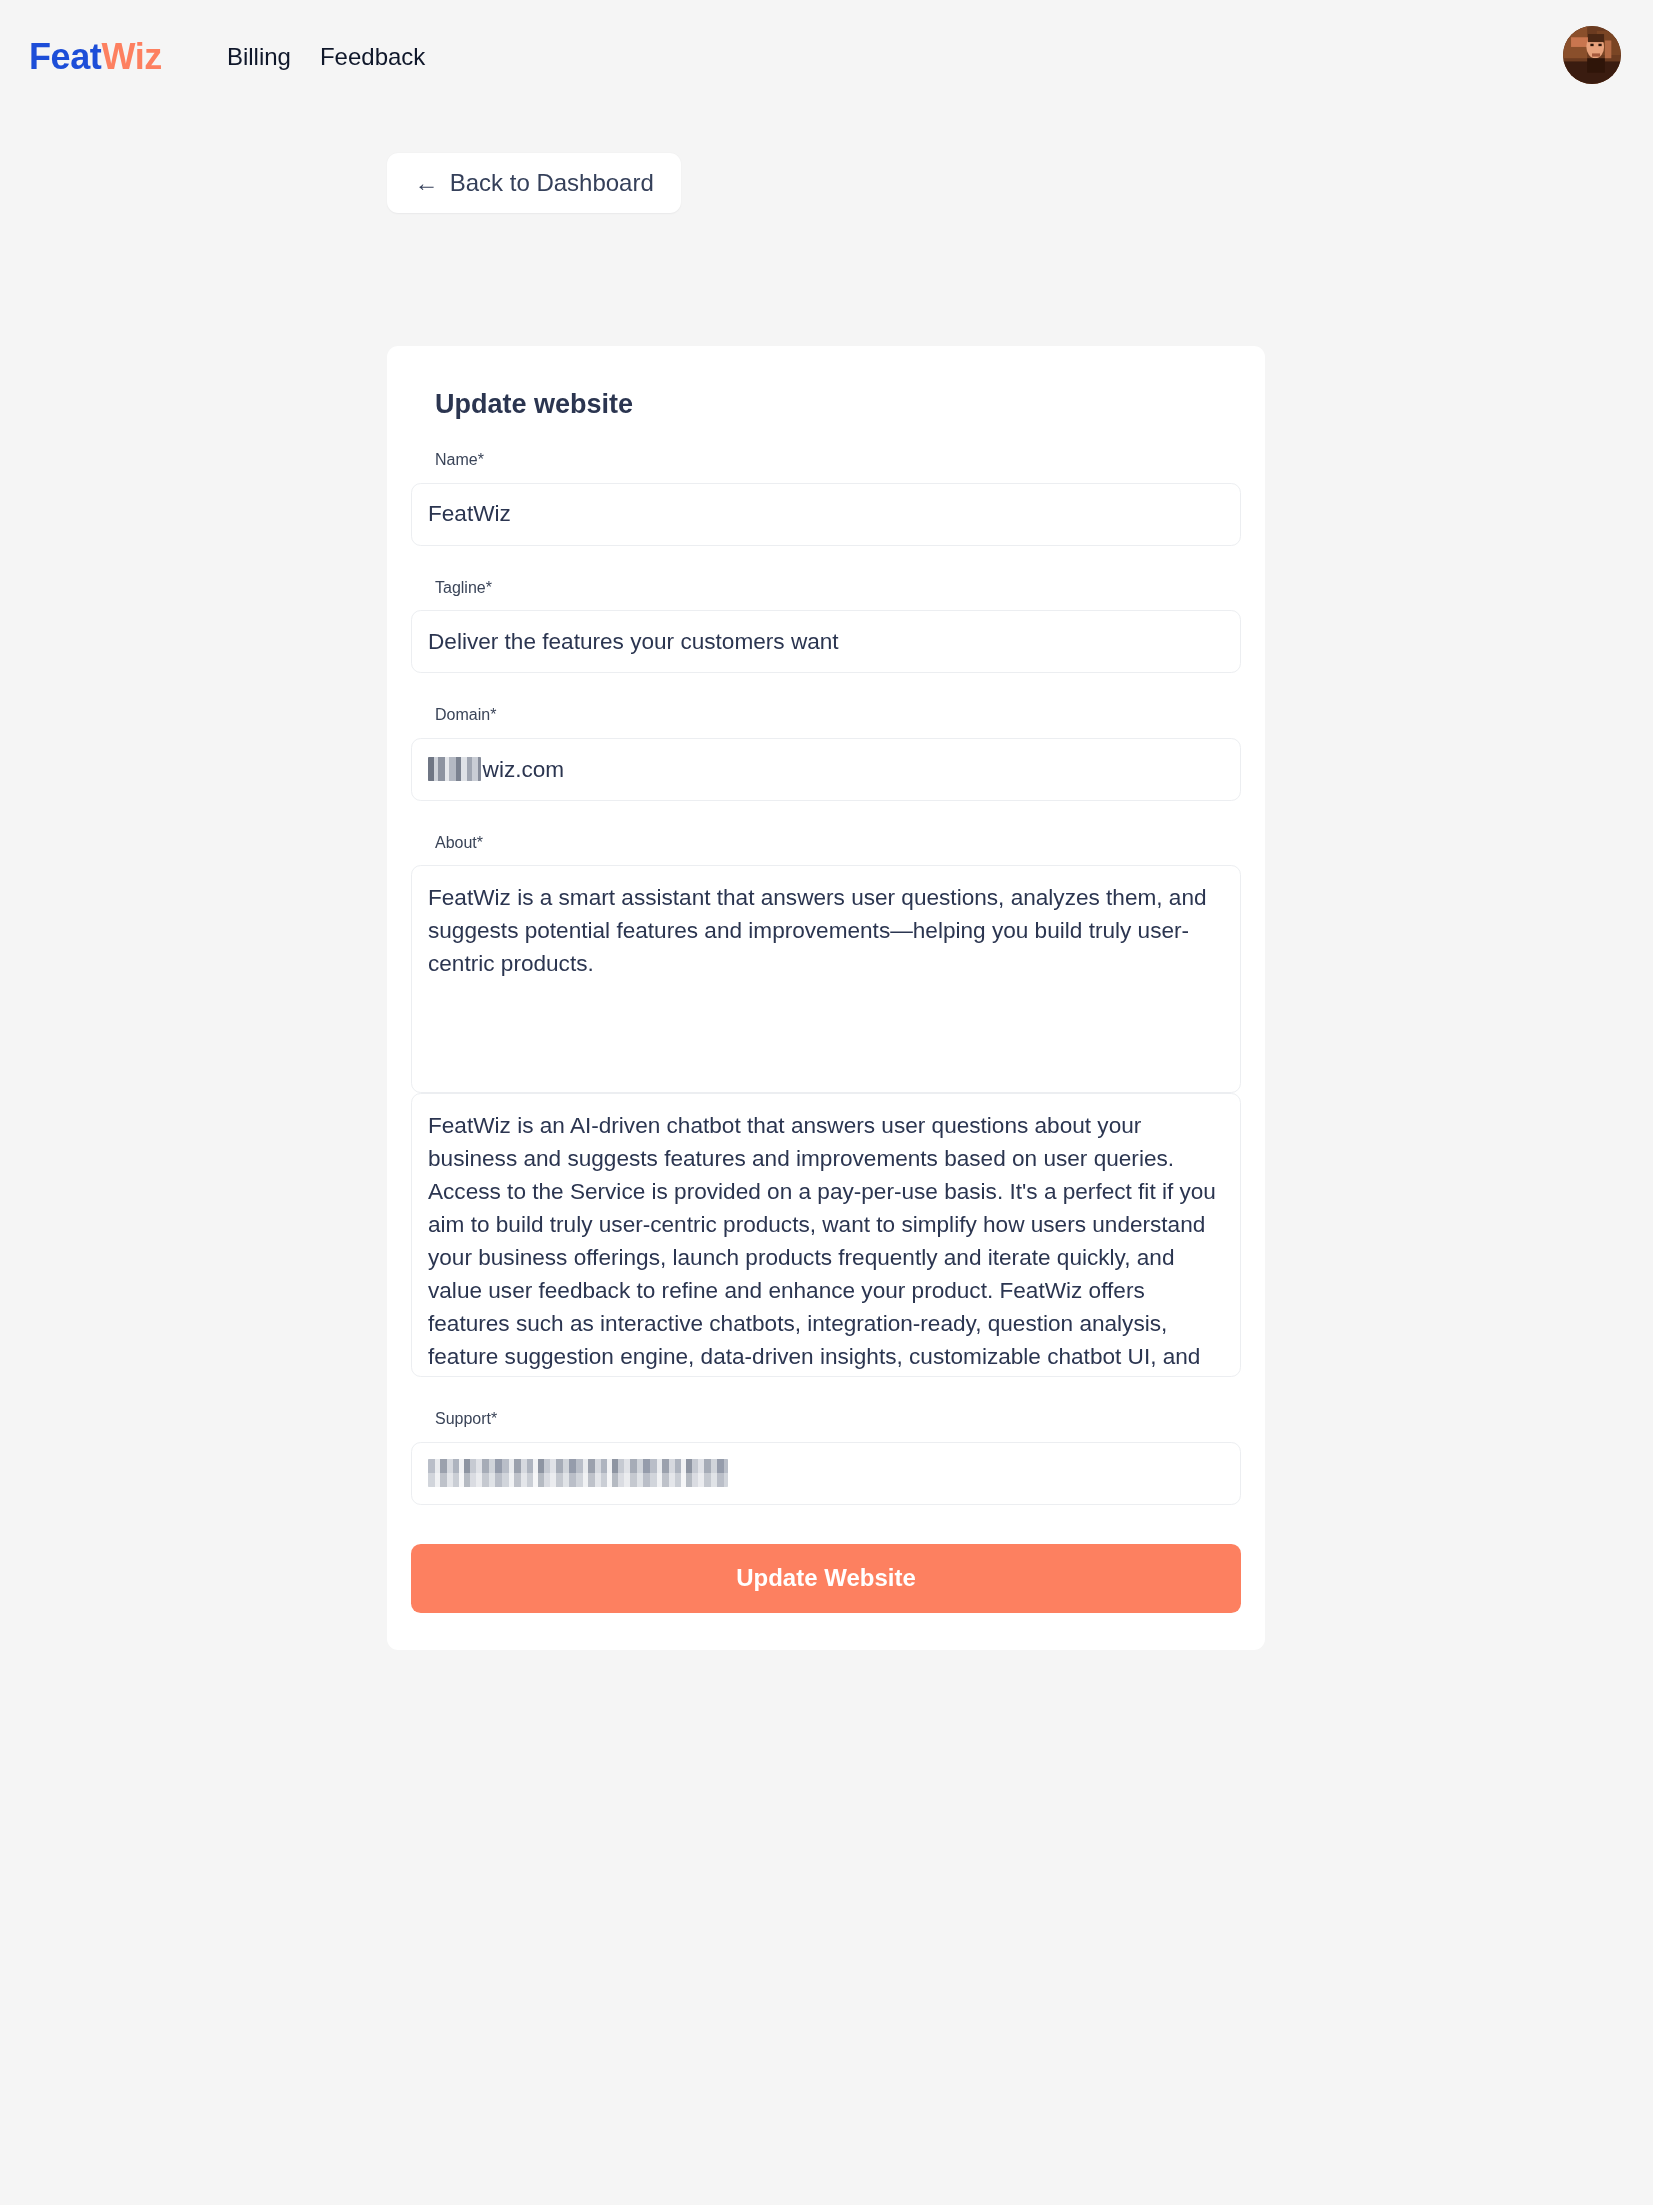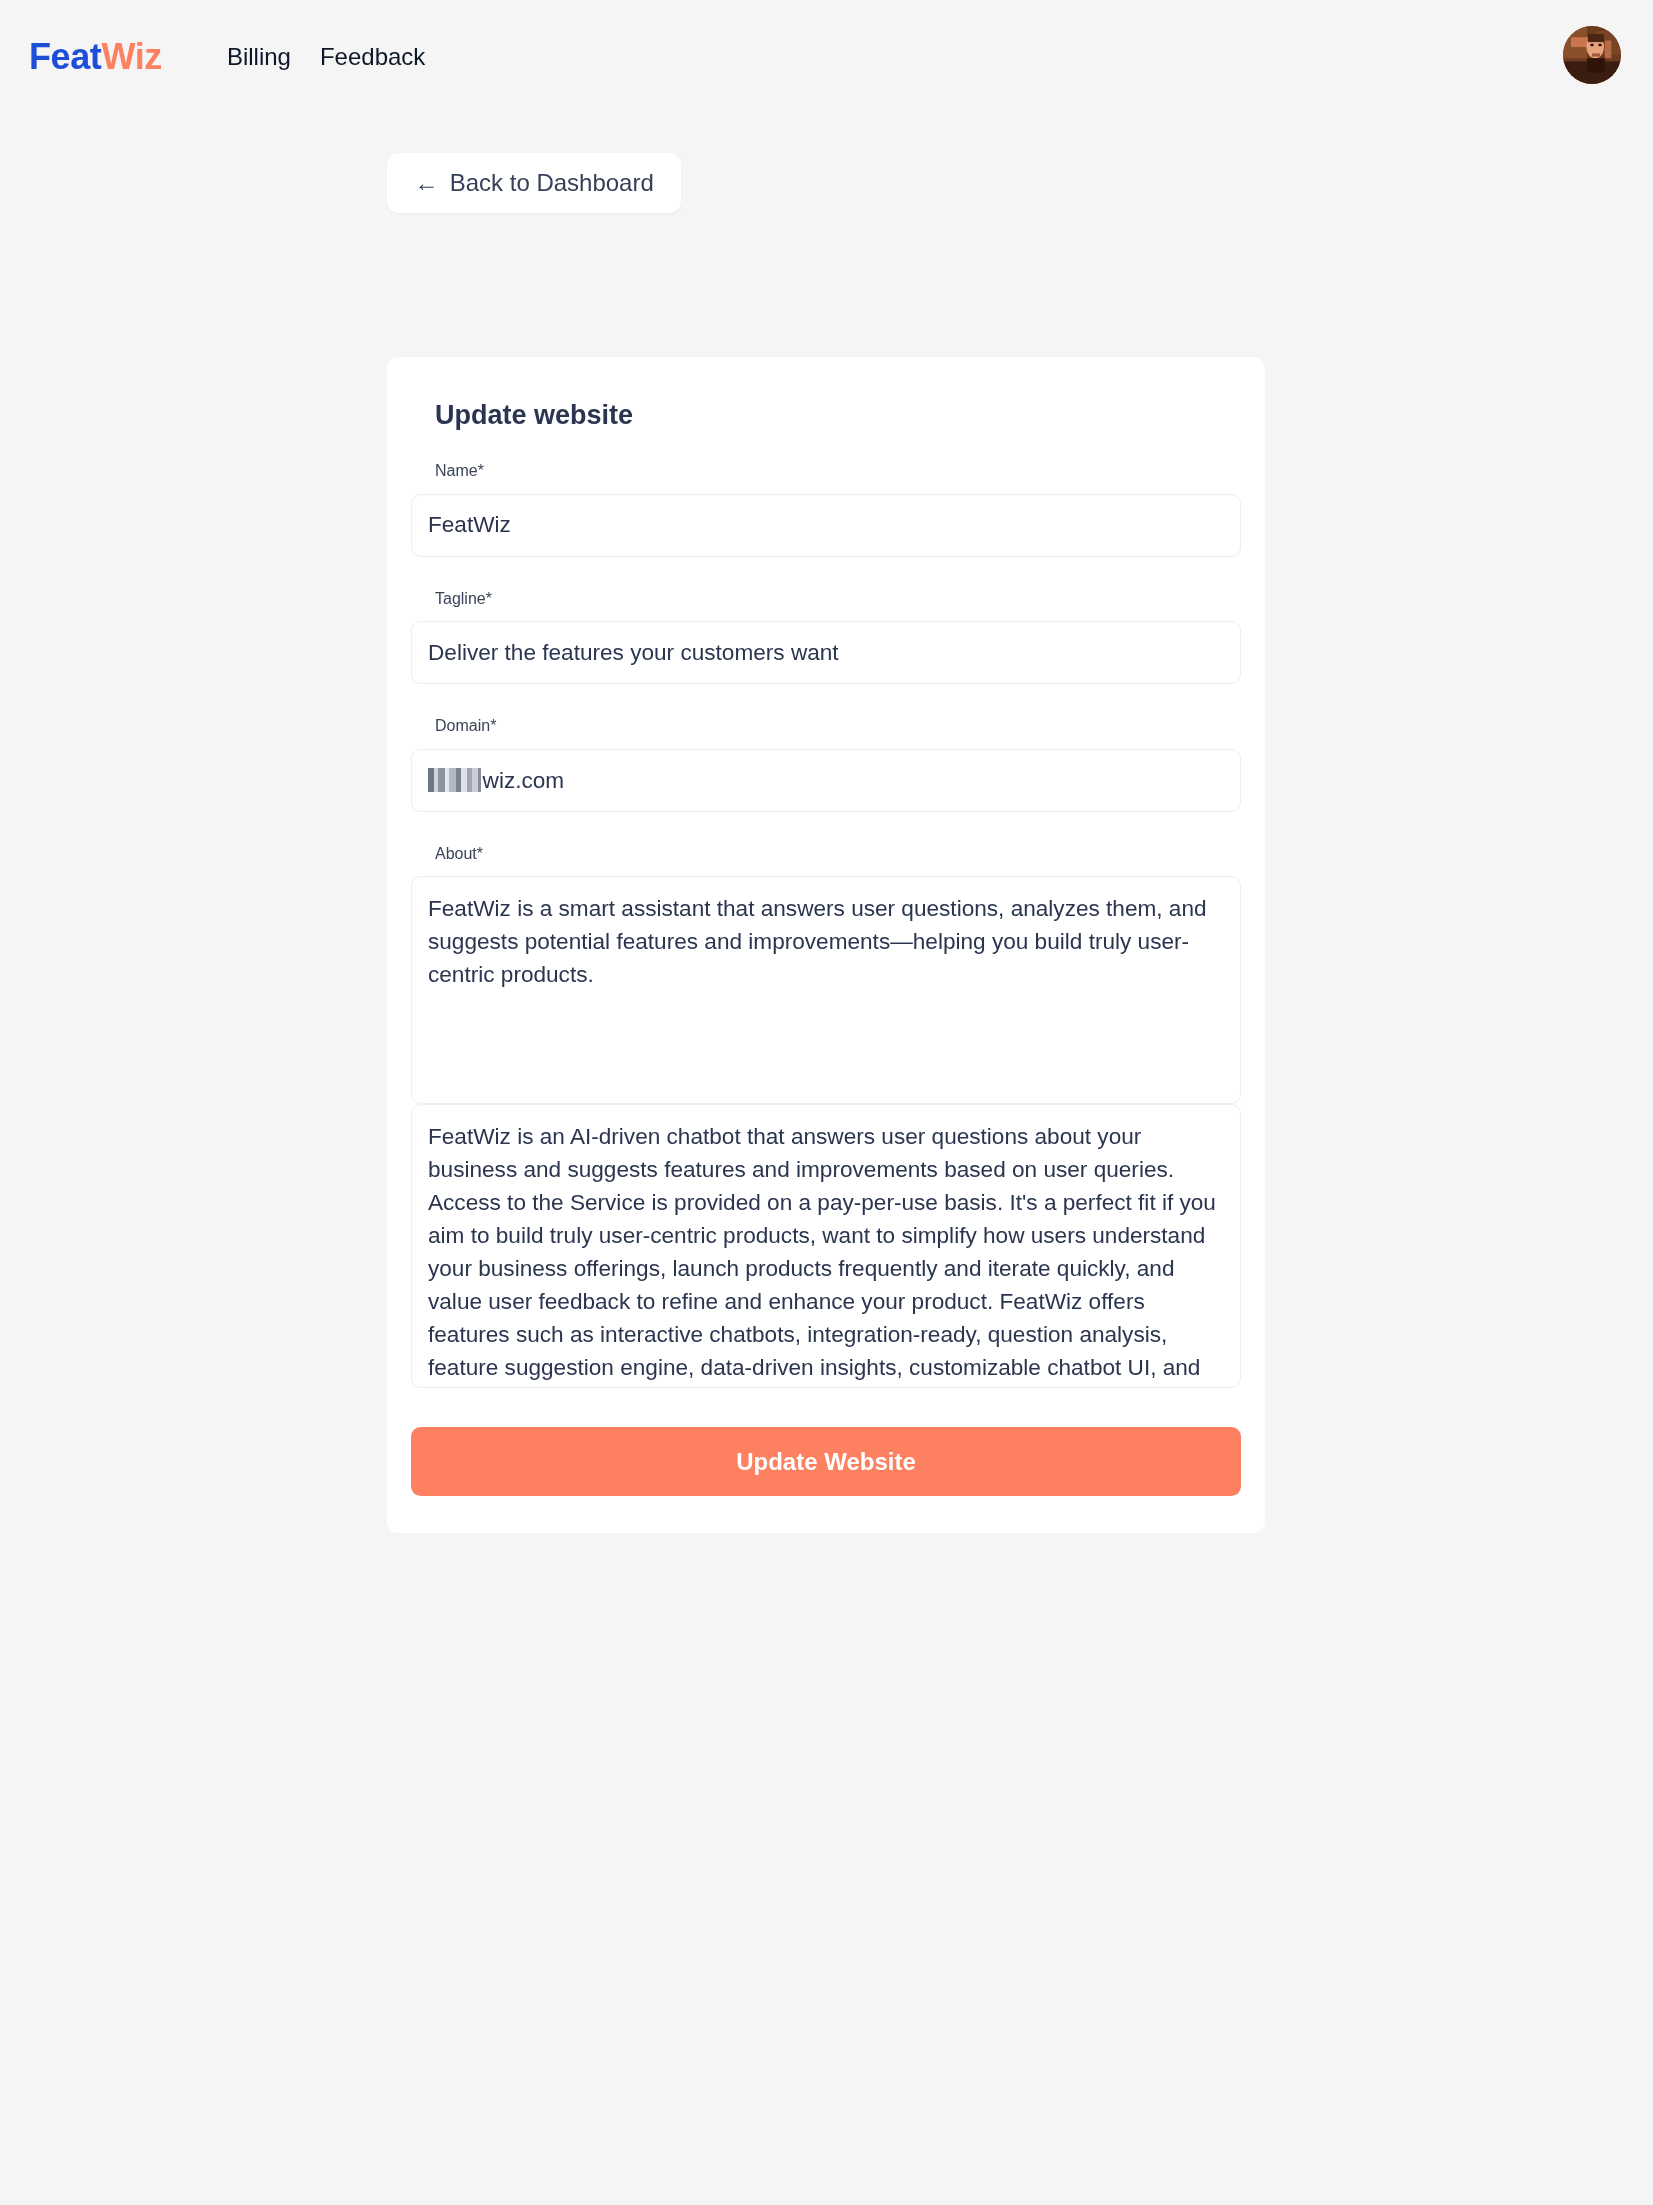--- a/index.html
+++ b/index.html
@@ -81,21 +81,21 @@
     white-space: nowrap;
     display: flex;
     align-items: center;
     gap: 11.3px;
   }
   .back-arrow { font-size: 24px; line-height: 1; color: #35405a; }
 
   .card {
     position: absolute;
     left: 387px;
-    top: 244px;
+    top: 233px;
     width: 878px;
     background: #ffffff;
     border-radius: 11.3px;
     padding: 37px 24px 37px 24px;
   }
 
   .card-title {
     font-size: 27px;
     font-weight: 700;
     color: #2b3550;
@@ -269,17 +269,23 @@
 
     <div class="field">
       <label class="field-label">About*</label>
       <textarea class="textarea about" style="">FeatWiz is a smart assistant that answers user questions, analyzes them, and suggests potential features and improvements—helping you build truly user-centric products.</textarea>
     </div>
 
     <div class="field">
       <textarea class="textarea offerings" style="">FeatWiz is an AI-driven chatbot that answers user questions about your business and suggests features and improvements based on user queries. Access to the Service is provided on a pay-per-use basis. It's a perfect fit if you aim to build truly user-centric products, want to simplify how users understand your business offerings, launch products frequently and iterate quickly, and value user feedback to refine and enhance your product. FeatWiz offers features such as interactive chatbots, integration-ready, question analysis, feature suggestion engine, data-driven insights, customizable chatbot UI, and more.</textarea>
     </div>
 
+    <div class="field">
+      <label class="field-label">Support*</label>
+      <div class="input domain-value">
+        <span class="redact-block"></span>
+      </div>
+    </div>
 
     <button class="update-btn">Update Website</button>
   </div>
 </div>
 
 
 </body></html>

